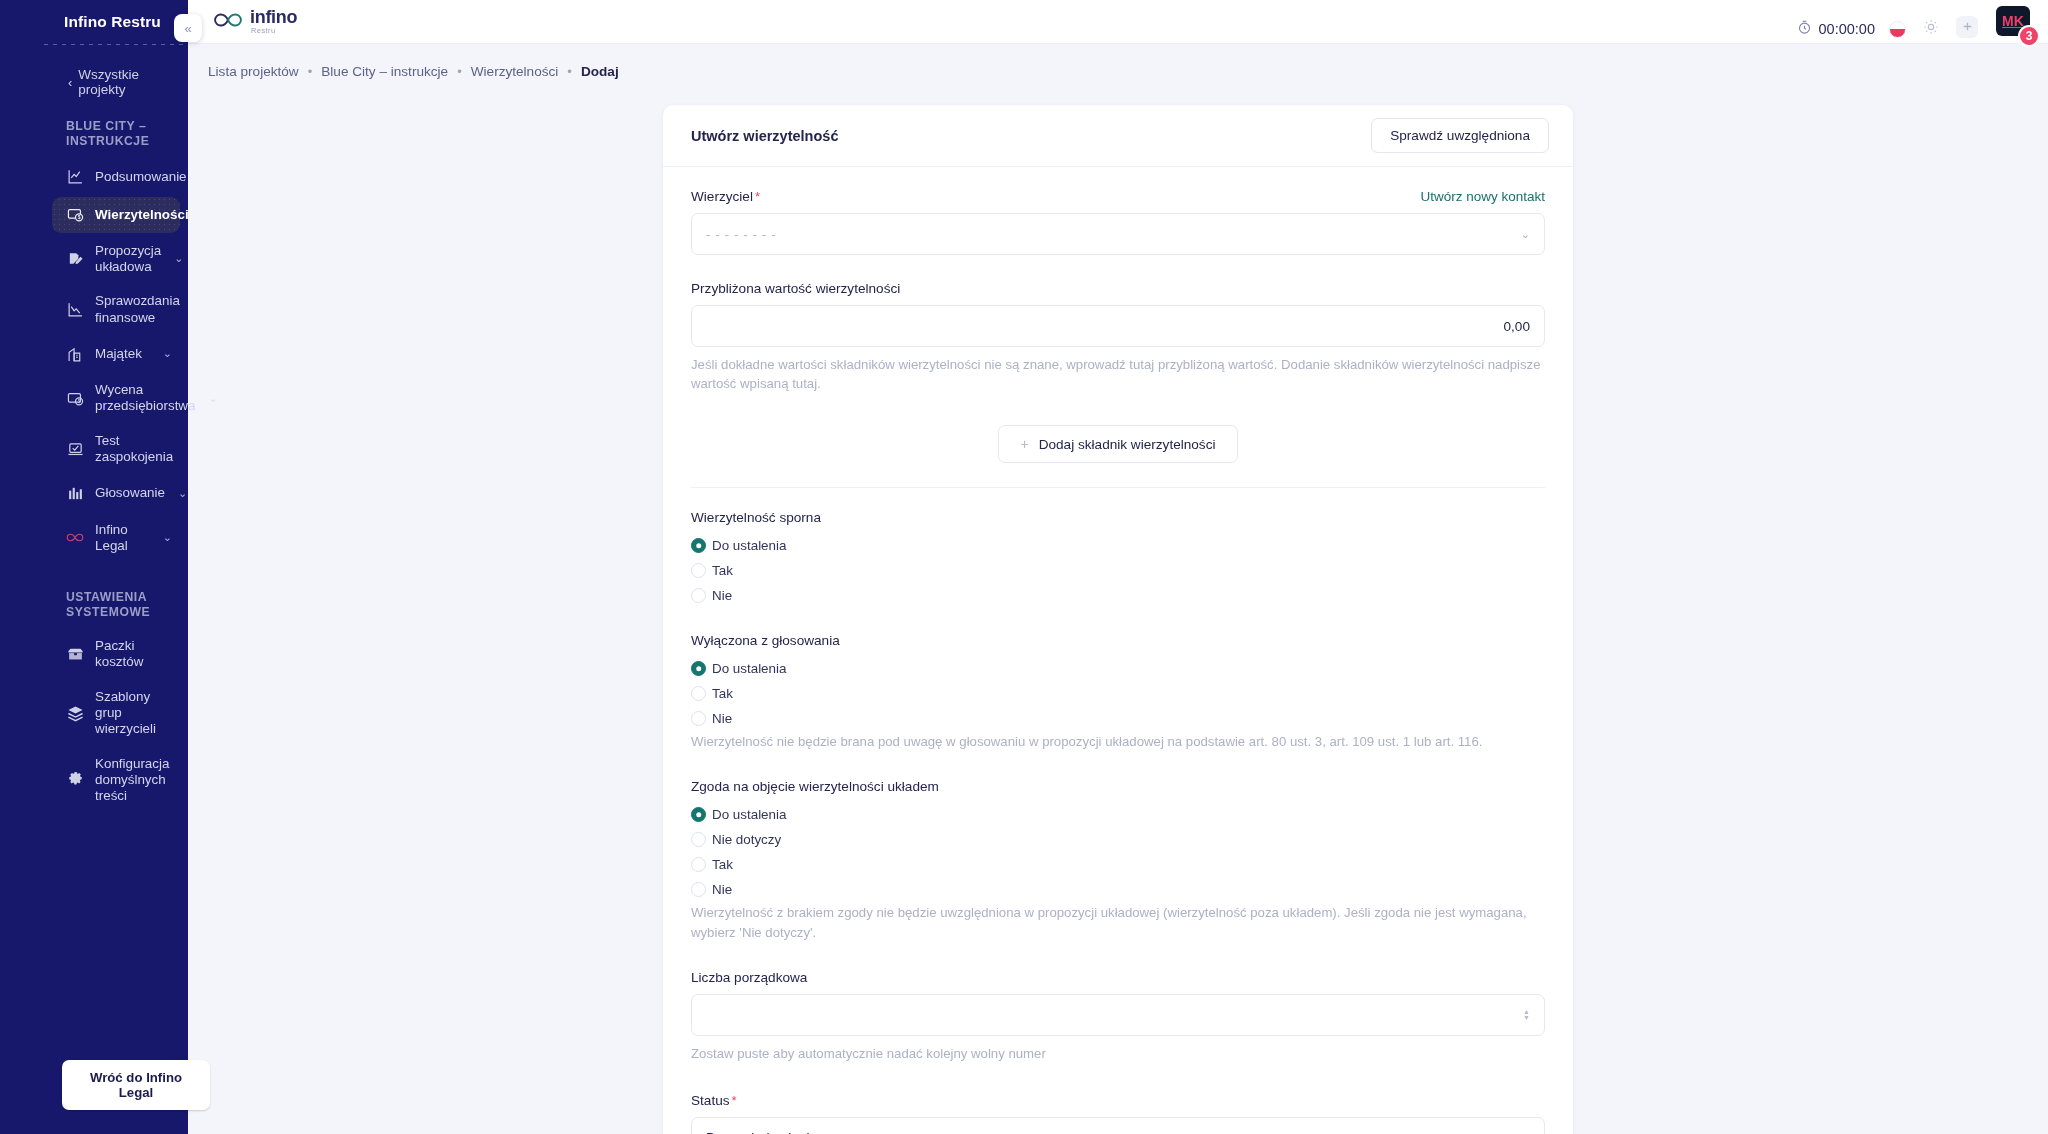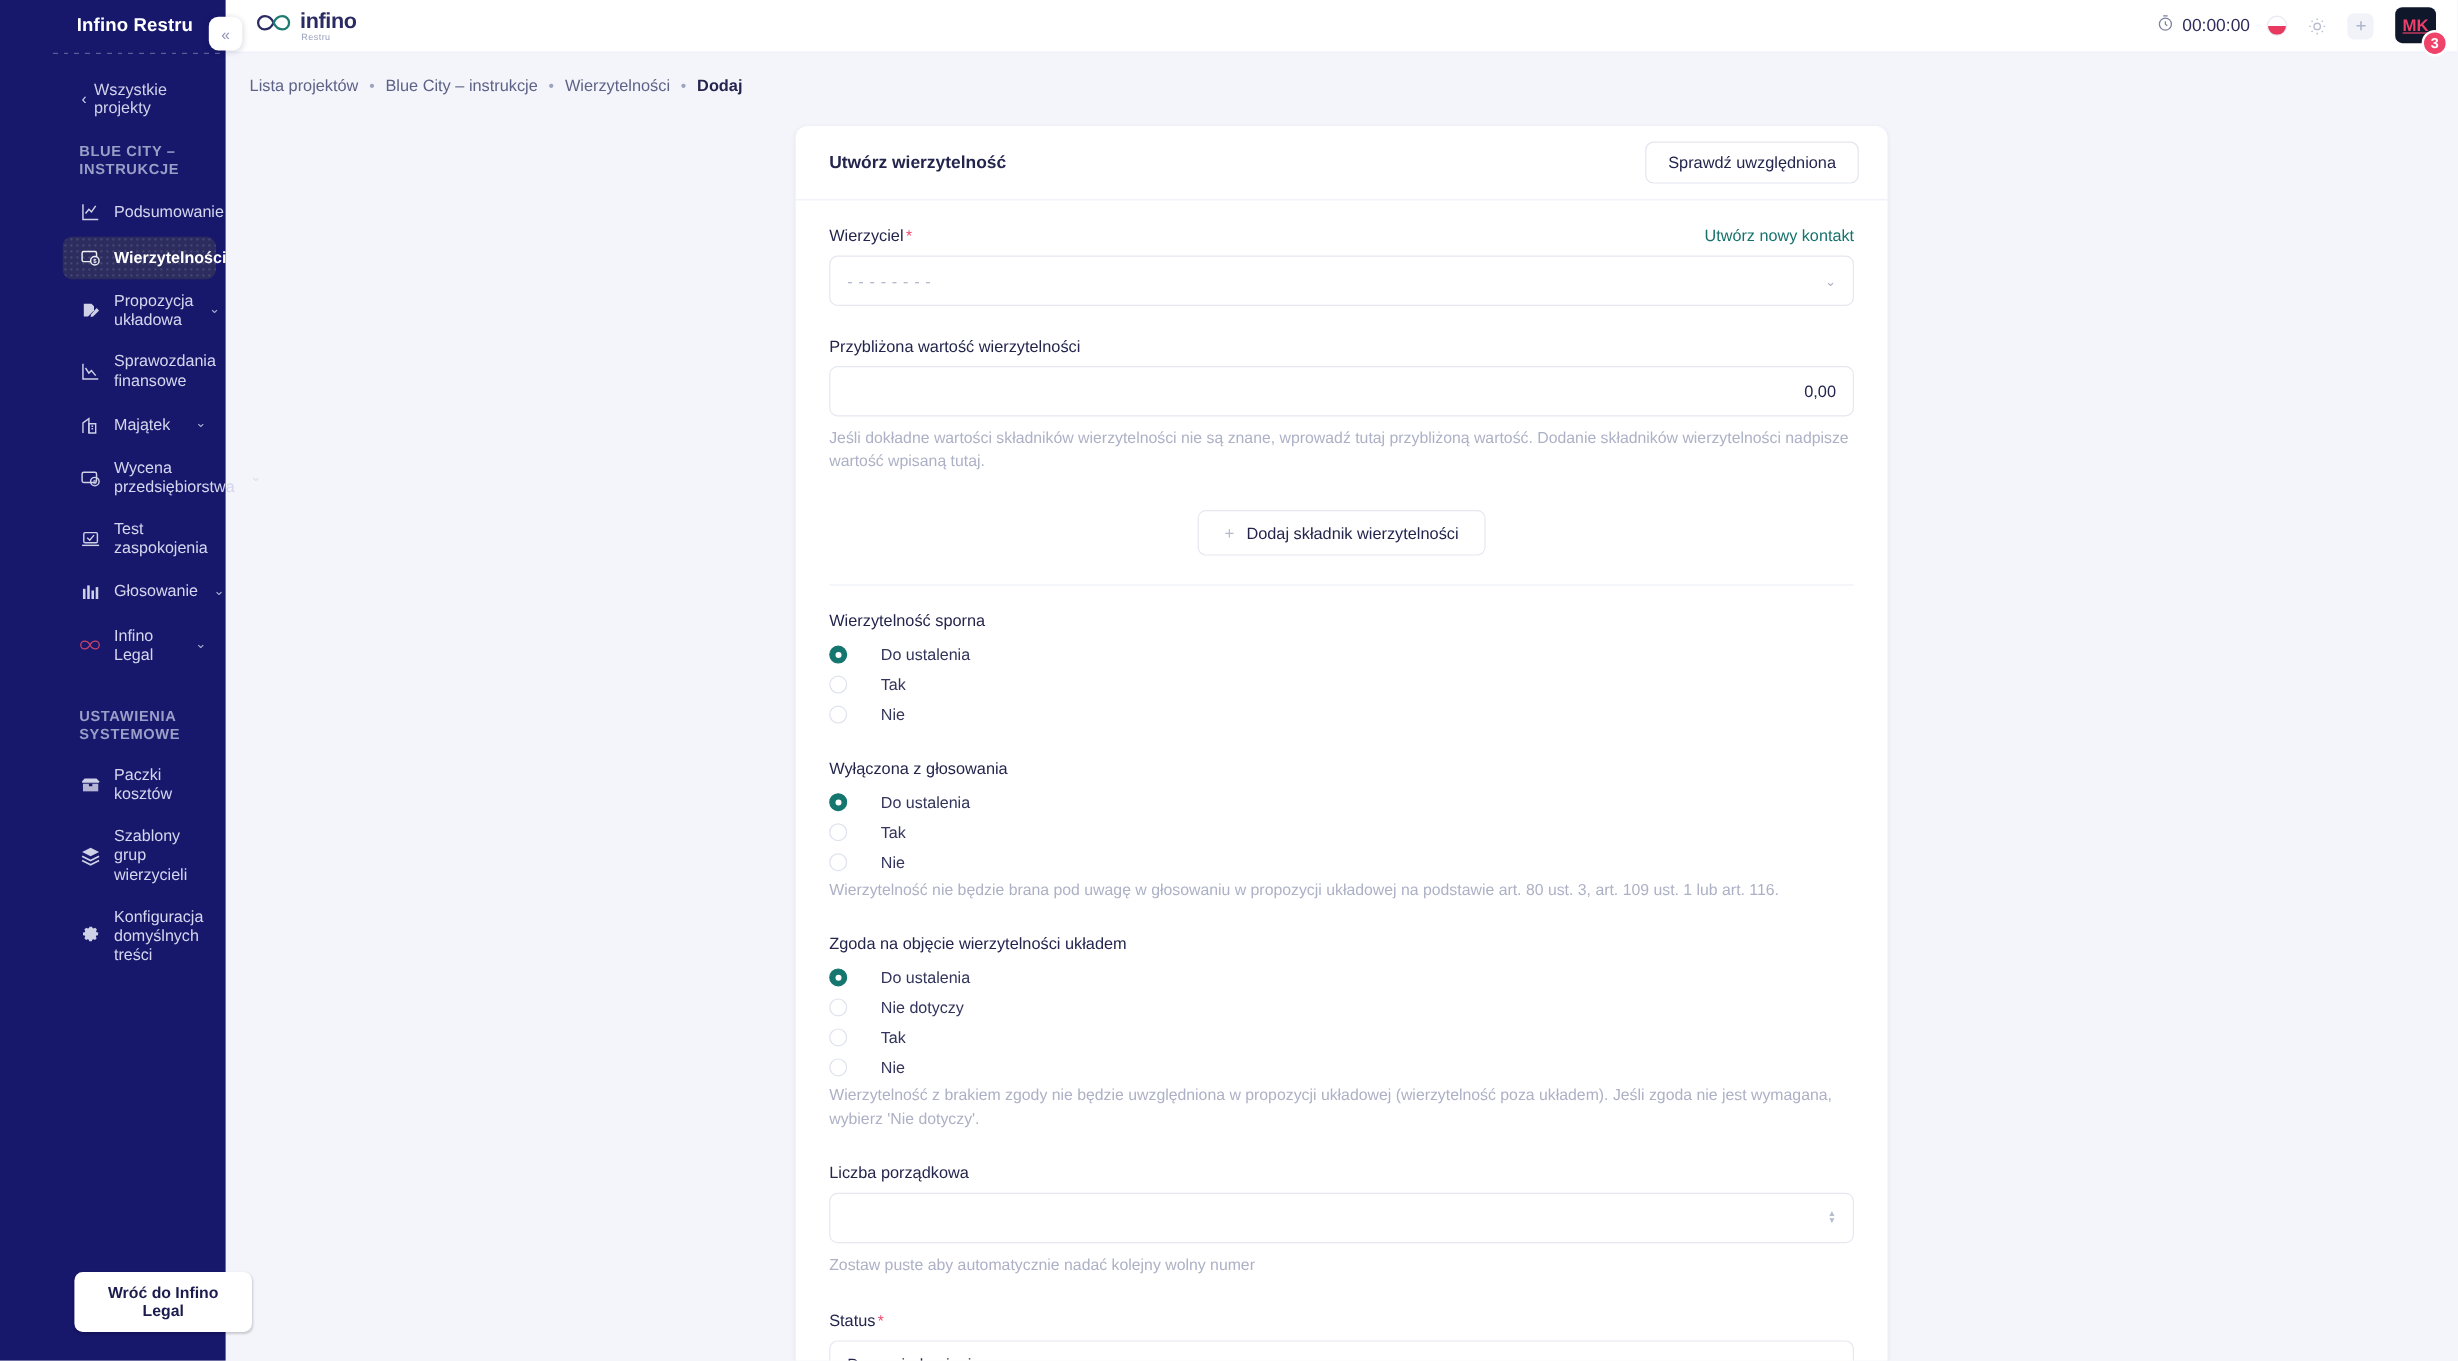--- a/index.html
+++ b/index.html
@@ -90,21 +90,21 @@
     background: #ffffff;
     display: flex; align-items: center;
     border-bottom: 1px solid #eceefb;
     z-index: 4;
   }
   .logo-wrap { display: flex; align-items: center; gap: 7px; margin-left: 25px; }
   .logo-text { display: flex; flex-direction: column; line-height: 1; }
   .logo-main { font-size: 18px; font-weight: bold; color: #2b2b63; letter-spacing: -.3px; }
   .logo-sub { font-size: 7.5px; color: #9aa0bd; letter-spacing: .4px; margin-top: 1px; margin-left: 1px;}
   .top-right {
-    margin-left: auto; display: flex; align-items: center; gap: 14px;
+    margin-left: auto; display: flex; align-items: flex-end; gap: 14px;
     padding-right: 10px;
   }
   .timer { display: flex; align-items: center; gap: 7px; font-size: 14.5px; color: #2d2d5c; font-weight: 500;}
   .flag-pl {
     width: 17px; height: 17px; border-radius: 50%;
     background: linear-gradient(to bottom, #ffffff 0 50%, #e8395e 50% 100%);
     border: 1px solid #e9eaf3; position: relative;
   }
   .icon-btn {
     width: 22px; height: 22px; border-radius: 6px;
@@ -198,21 +198,21 @@
     font-family: inherit; cursor: pointer;
     display: flex; align-items: center; gap: 10px;
   }
   .btn-add .plus { color: #b5b9cc; font-size: 14px; }
 
   .hr { height: 1px; background: #eef0f7; margin: 0 0 22px 0; }
 
   .group { margin-bottom: 28px; }
   .group-title { font-size: 13.6px; color: #23254d; margin-bottom: 11px; }
   .radio-row {
-    display: flex; align-items: center; gap: 28px;
+    display: flex; align-items: center; gap: 6px;
     padding: 2px 0; margin-bottom: 6px; cursor: pointer;
   }
   .radio {
     width: 15px; height: 15px; border-radius: 50%;
     border: 1.6px solid #dfe2ed; background: #fff;
     flex: 0 0 15px; position: relative;
   }
   .radio.on { border-color: #14766e; background: #14766e; }
   .radio.on::after {
     content: ""; position: absolute; left: 50%; top: 50%;

